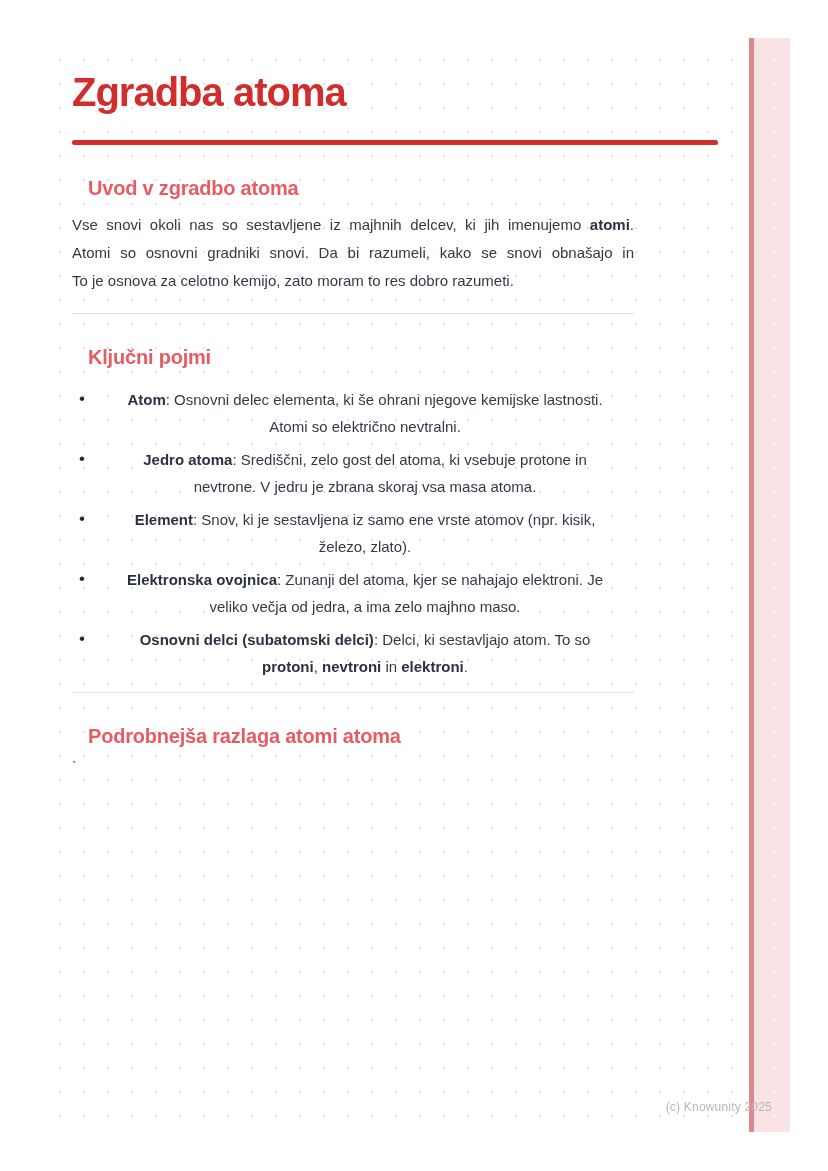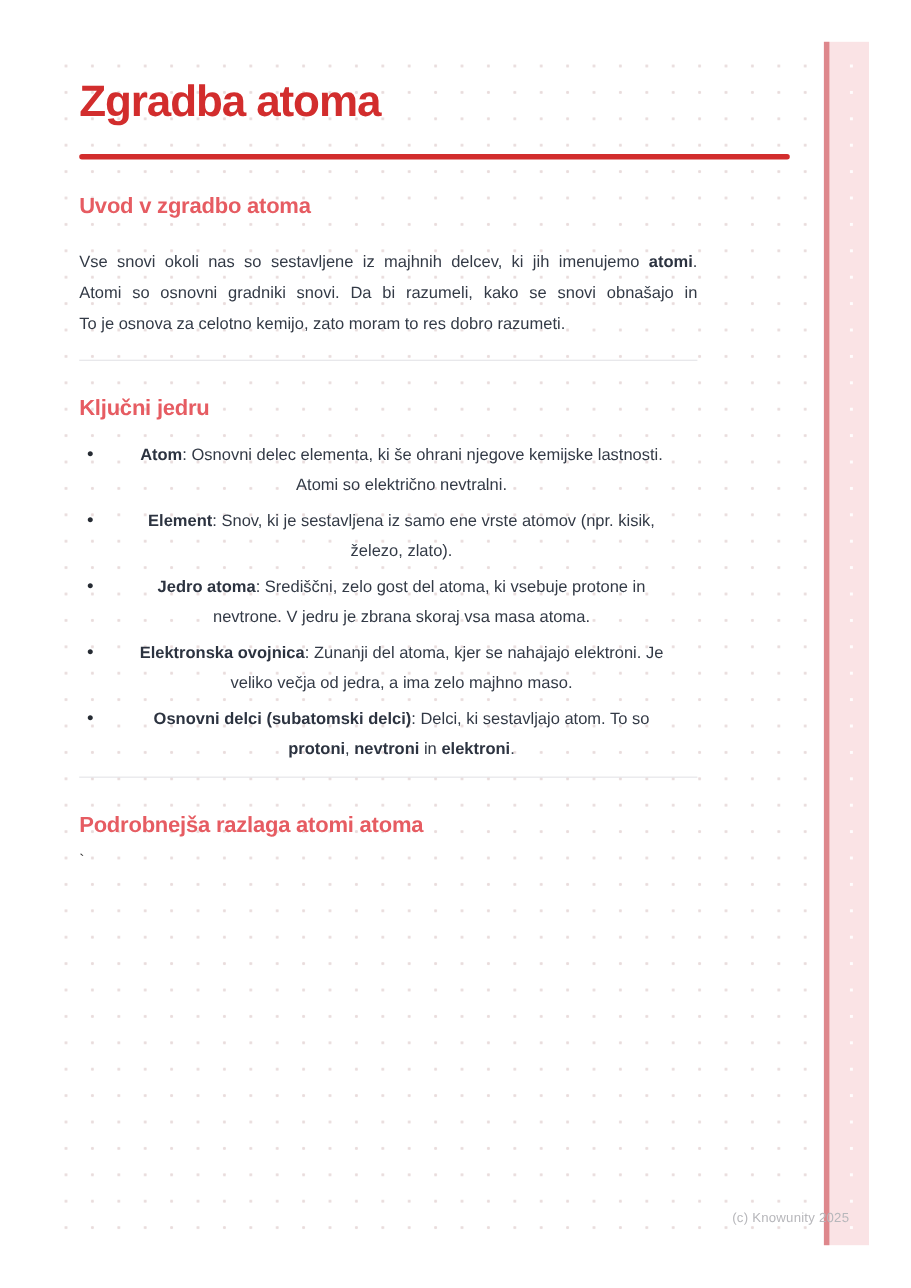--- a/index.html
+++ b/index.html
@@ -47,29 +47,29 @@
     color: #d22d2d;
   }
   .rule {
     margin-top: 26px;
     height: 5px;
     width: 646px;
     background: #d22d2d;
     border-radius: 3px;
   }
   .h2 {
-    margin: 30px 0 0 0;
+    margin: 30px 0 0 16px;
     font-size: 20px;
     line-height: 26px;
     font-weight: bold;
     letter-spacing: -0.2px;
     color: #e65c62;
   }
   .para {
-    margin-top: 24px;
+    margin-top: 10px;
     width: 562px;
     font-size: 15px;
     line-height: 28px;
     color: #333a46;
   }
   .jline { text-align: justify; text-align-last: justify; }
   .para b, .bullets b { font-weight: bold; color: #2c3340; }
   .divider {
     margin-top: 18px;
     width: 562px;
@@ -130,25 +130,25 @@
 
     <h2 class="h2">Uvod v zgradbo atoma</h2>
     <div class="para">
       <div class="jline"><span>Vse snovi okoli nas so sestavljene iz majhnih delcev, ki jih imenujemo </span><b>atomi</b><span>.</span></div>
       <div class="jline"><span>Atomi so osnovni gradniki snovi. Da bi razumeli, kako se snovi obnašajo in</span></div>
       <div><span>To je osnova za celotno kemijo, zato moram to res dobro razumeti.</span></div>
     </div>
 
     <div class="divider"></div>
 
-    <h2 class="h2">Ključni jedru</h2>
+    <h2 class="h2">Ključni pojmi</h2>
     <ul class="bullets">
       <li><b>Atom</b><span>: Osnovni delec elementa, ki še ohrani njegove kemijske lastnosti.</span><br><span>Atomi so električno nevtralni.</span></li>
+      <li><b>Jedro atoma</b><span>: Središčni, zelo gost del atoma, ki vsebuje protone in</span><br><span>nevtrone. V jedru je zbrana skoraj vsa masa atoma.</span></li>
       <li><b>Element</b><span>: Snov, ki je sestavljena iz samo ene vrste atomov (npr. kisik,</span><br><span>železo, zlato).</span></li>
-      <li><b>Jedro atoma</b><span>: Središčni, zelo gost del atoma, ki vsebuje protone in</span><br><span>nevtrone. V jedru je zbrana skoraj vsa masa atoma.</span></li>
       <li><b>Elektronska ovojnica</b><span>: Zunanji del atoma, kjer se nahajajo elektroni. Je</span><br><span>veliko večja od jedra, a ima zelo majhno maso.</span></li>
       <li><b>Osnovni delci (subatomski delci)</b><span>: Delci, ki sestavljajo atom. To so</span><br><b>protoni</b><span>, </span><b>nevtroni</b><span> in </span><b>elektroni</b><span>.</span></li>
     </ul>
 
     <div class="divider d2"></div>
 
     <h2 class="h2">Podrobnejša razlaga atomi atoma</h2>
     <div class="tick">`</div>
 
   </div>

